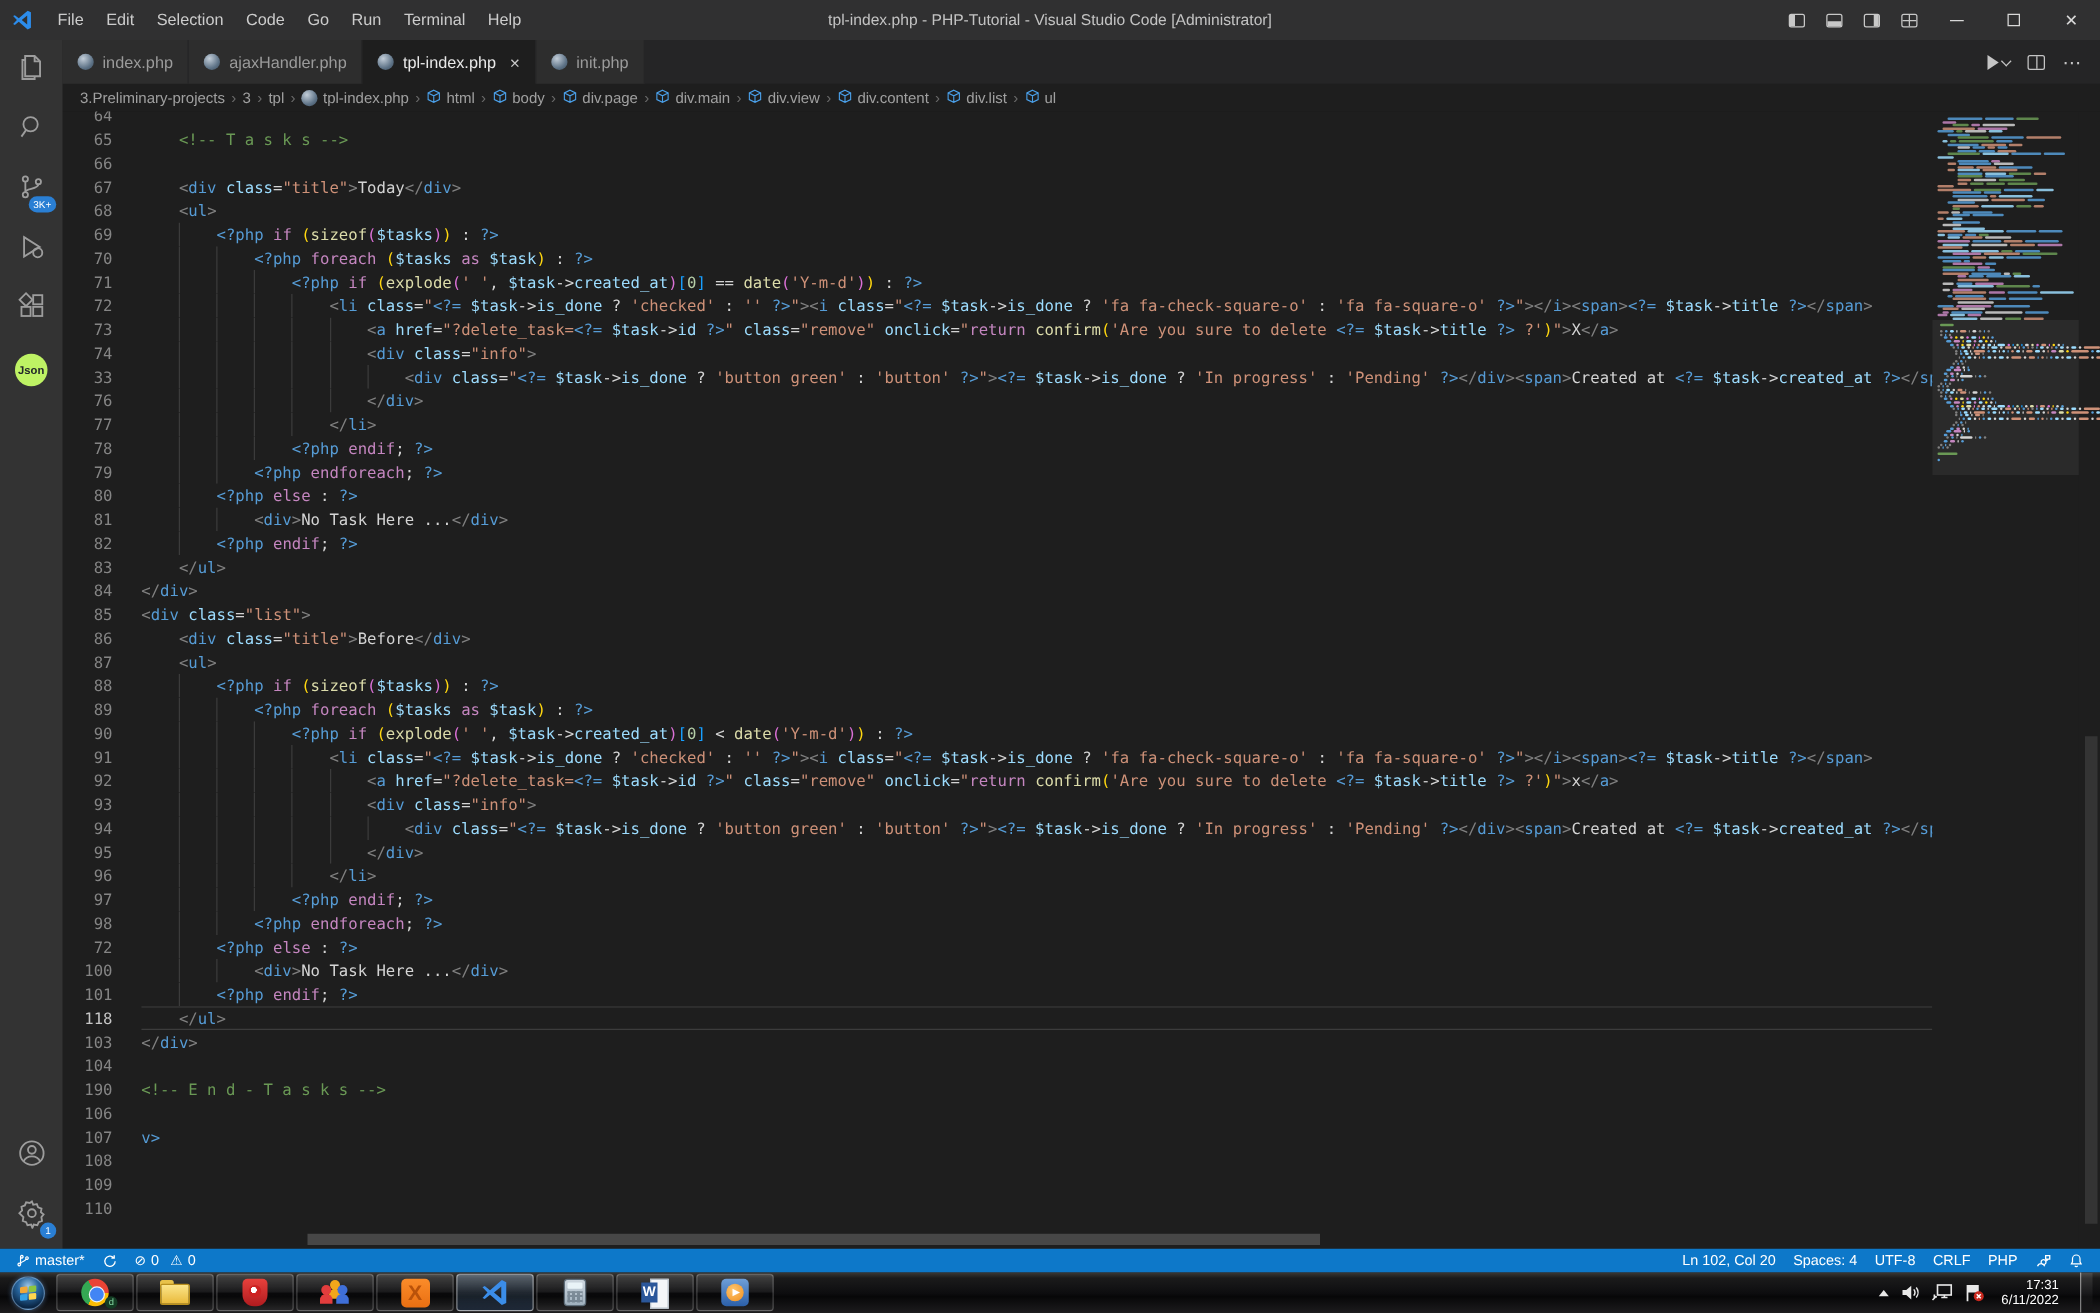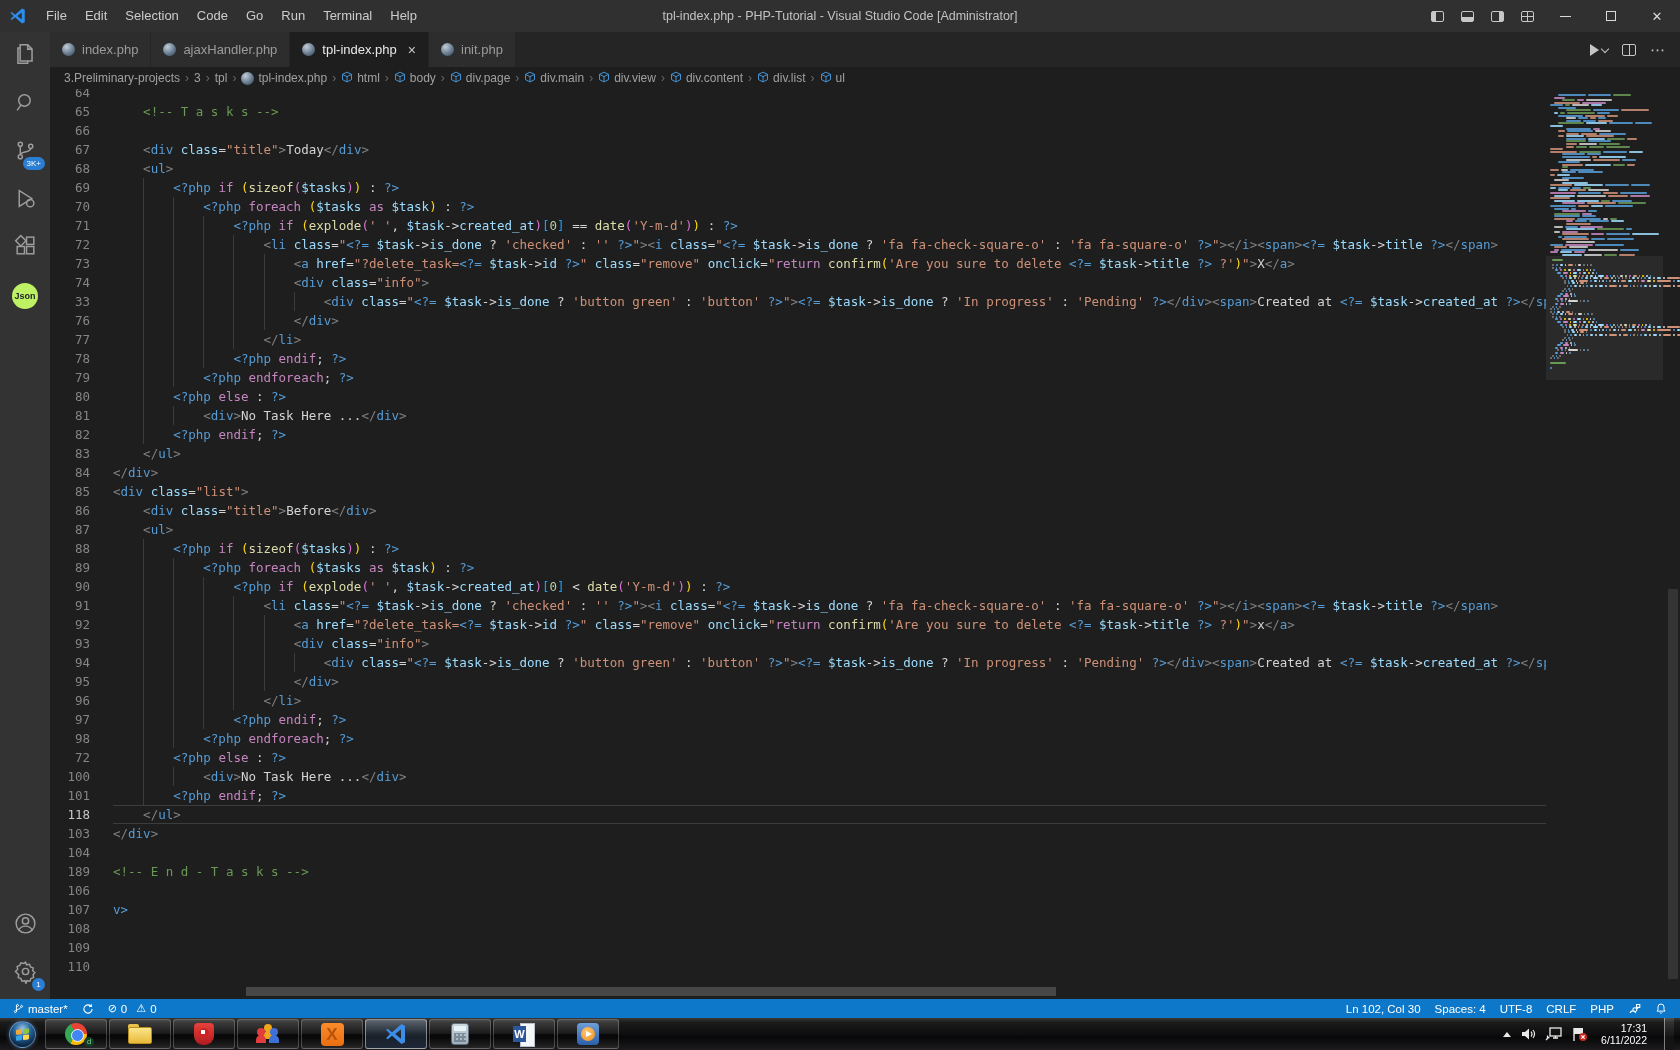--- a/index.html
+++ b/index.html
@@ -515,21 +515,21 @@
       </div>
       <div class="row">
         <div class="num">103</div>
         <div class="lc"><span style="color: rgb(128, 128, 128);">&lt;/</span><span style="color: rgb(86, 156, 214);">div</span><span style="color: rgb(128, 128, 128);">&gt;</span></div>
       </div>
       <div class="row">
         <div class="num">104</div>
         <div class="lc"></div>
       </div>
       <div class="row">
-        <div class="num">189</div>
+        <div class="num">190</div>
         <div class="lc"><span style="color: rgb(106, 153, 85);">&lt;!-- E n d - T a s k s --&gt;</span></div>
       </div>
       <div class="row">
         <div class="num">106</div>
         <div class="lc"></div>
       </div>
       <div class="row">
         <div class="num">107</div>
         <div class="lc"><span style="color: rgb(86, 156, 214);">v&gt;</span></div>
       </div>
@@ -1300,21 +1300,21 @@
     </div>
     <div class="sb-item">
       <span class="sb-glyph">⊘</span>
       <span>0</span>
       <span class="sb-glyph" style="margin-left:5px;">⚠</span>
       <span>0</span>
     </div>
   </div>
   <div class="sb-right" id="sb-right">
 
-    <div class="sb-item">Ln 102, Col 30</div>
+    <div class="sb-item">Ln 102, Col 20</div>
       <div class="sb-item">Spaces: 4</div>
       <div class="sb-item">UTF-8</div>
       <div class="sb-item">CRLF</div>
       <div class="sb-item">PHP</div>
       <div class="sb-item">
       <svg width="13" height="13" viewBox="0 0 16 16">
           <path fill="none" stroke="#ffffff" stroke-width="1.3" d="M6 9.5a2.4 2.4 0 1 0 0-.01M2.5 13.5c.6-1.8 1.9-2.6 3.5-2.6s2.9.8 3.5 2.6M10.5 3h4v3.6h-1.6l-1.3 1.3V6.6h-1.1z"></path>
         </svg>
     </div>
     <div class="sb-item">

